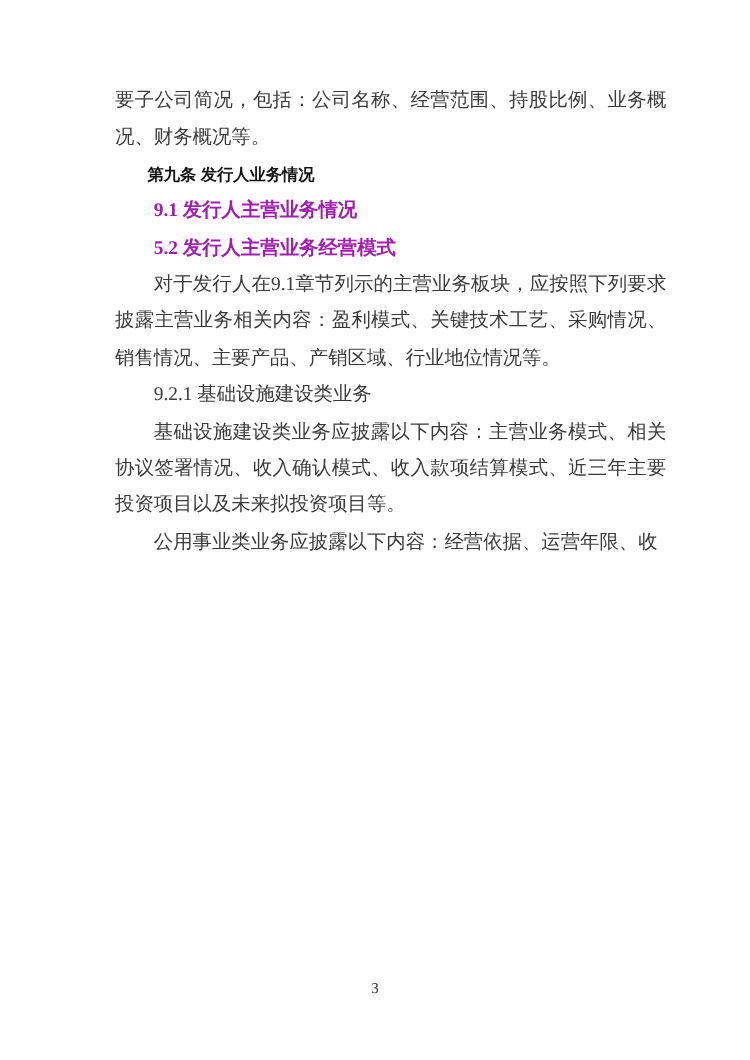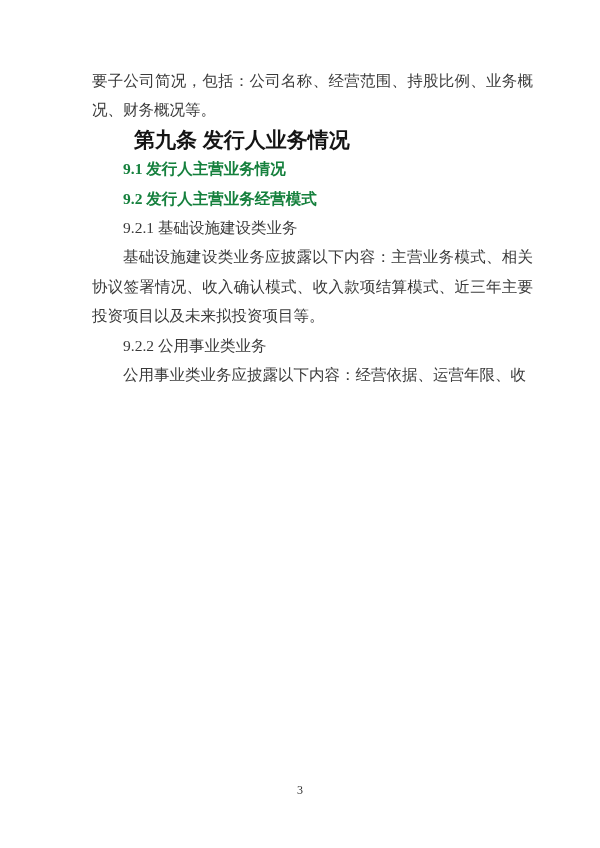--- a/index.html
+++ b/index.html
@@ -30,26 +30,26 @@
     padding: 0;
     text-indent: 2em;
   }
   .content p.no-indent {
     text-indent: 0;
   }
   .heading {
     font-family: "Liberation Sans", "DejaVu Sans", sans-serif;
     font-weight: bold;
     color: #141414;
-    font-size: 21px;
+    font-size: 13px;
     text-align: left;
   }
   .sub-bold {
     font-weight: bold;
-    color: #15803d;
+    color: #a21caf;
     text-align: left;
   }
   .sub {
     font-weight: normal;
     color: #3a3a3a;
     text-align: left;
     font-family: Liberation Serif, serif;
   }
   .page-number {
     position: absolute;
@@ -64,20 +64,20 @@
   }
 </style>
 </head>
 <body>
 
 <div class="page">
   <div class="content">
     <p class="no-indent">要子公司简况，包括：公司名称、经营范围、持股比例、业务概况、财务概况等。</p>
     <p class="heading">第九条 发行人业务情况</p>
     <p class="sub-bold">9.1 发行人主营业务情况</p>
-    <p class="sub-bold">9.2 发行人主营业务经营模式</p>
+    <p class="sub-bold">5.2 发行人主营业务经营模式</p>
+    <p>对于发行人在9.1章节列示的主营业务板块，应按照下列要求披露主营业务相关内容：盈利模式、关键技术工艺、采购情况、销售情况、主要产品、产销区域、行业地位情况等。</p>
     <p class="sub">9.2.1 基础设施建设类业务</p>
     <p>基础设施建设类业务应披露以下内容：主营业务模式、相关协议签署情况、收入确认模式、收入款项结算模式、近三年主要投资项目以及未来拟投资项目等。</p>
-    <p class="sub">9.2.2 公用事业类业务</p>
     <p>公用事业类业务应披露以下内容：经营依据、运营年限、收</p>
   </div>
   <div class="page-number">3</div>
 </div>
 
 </body></html>

